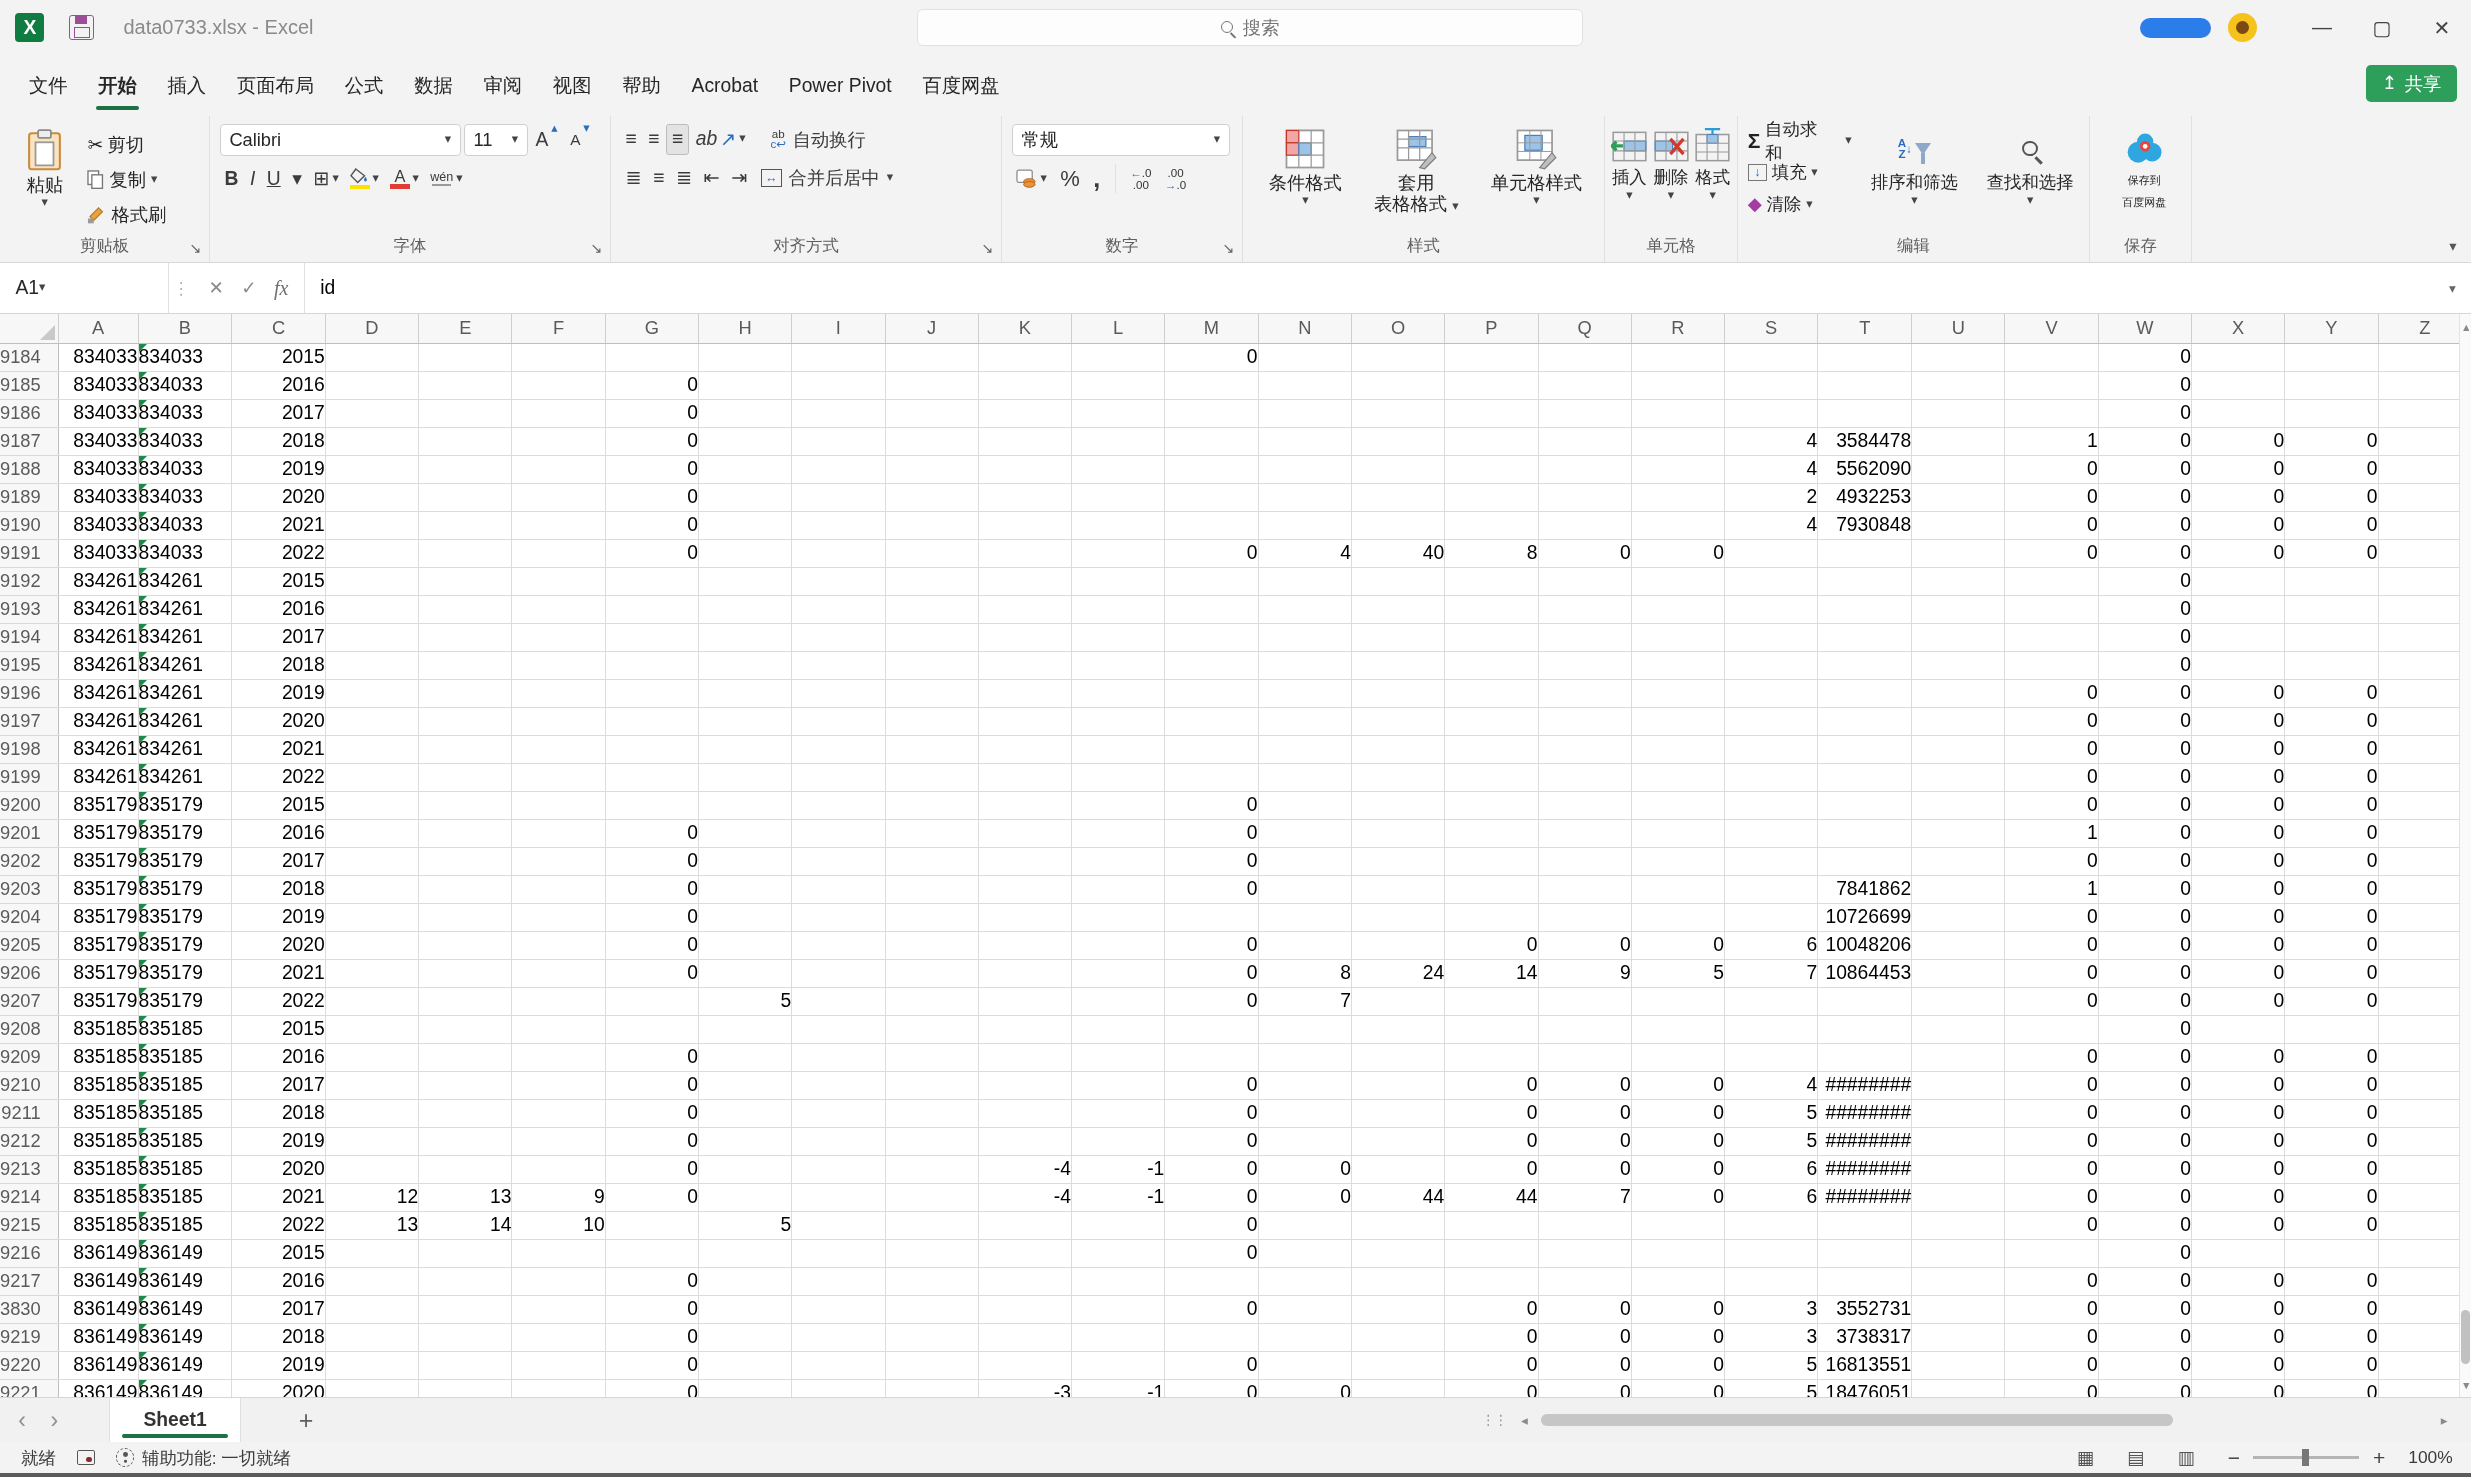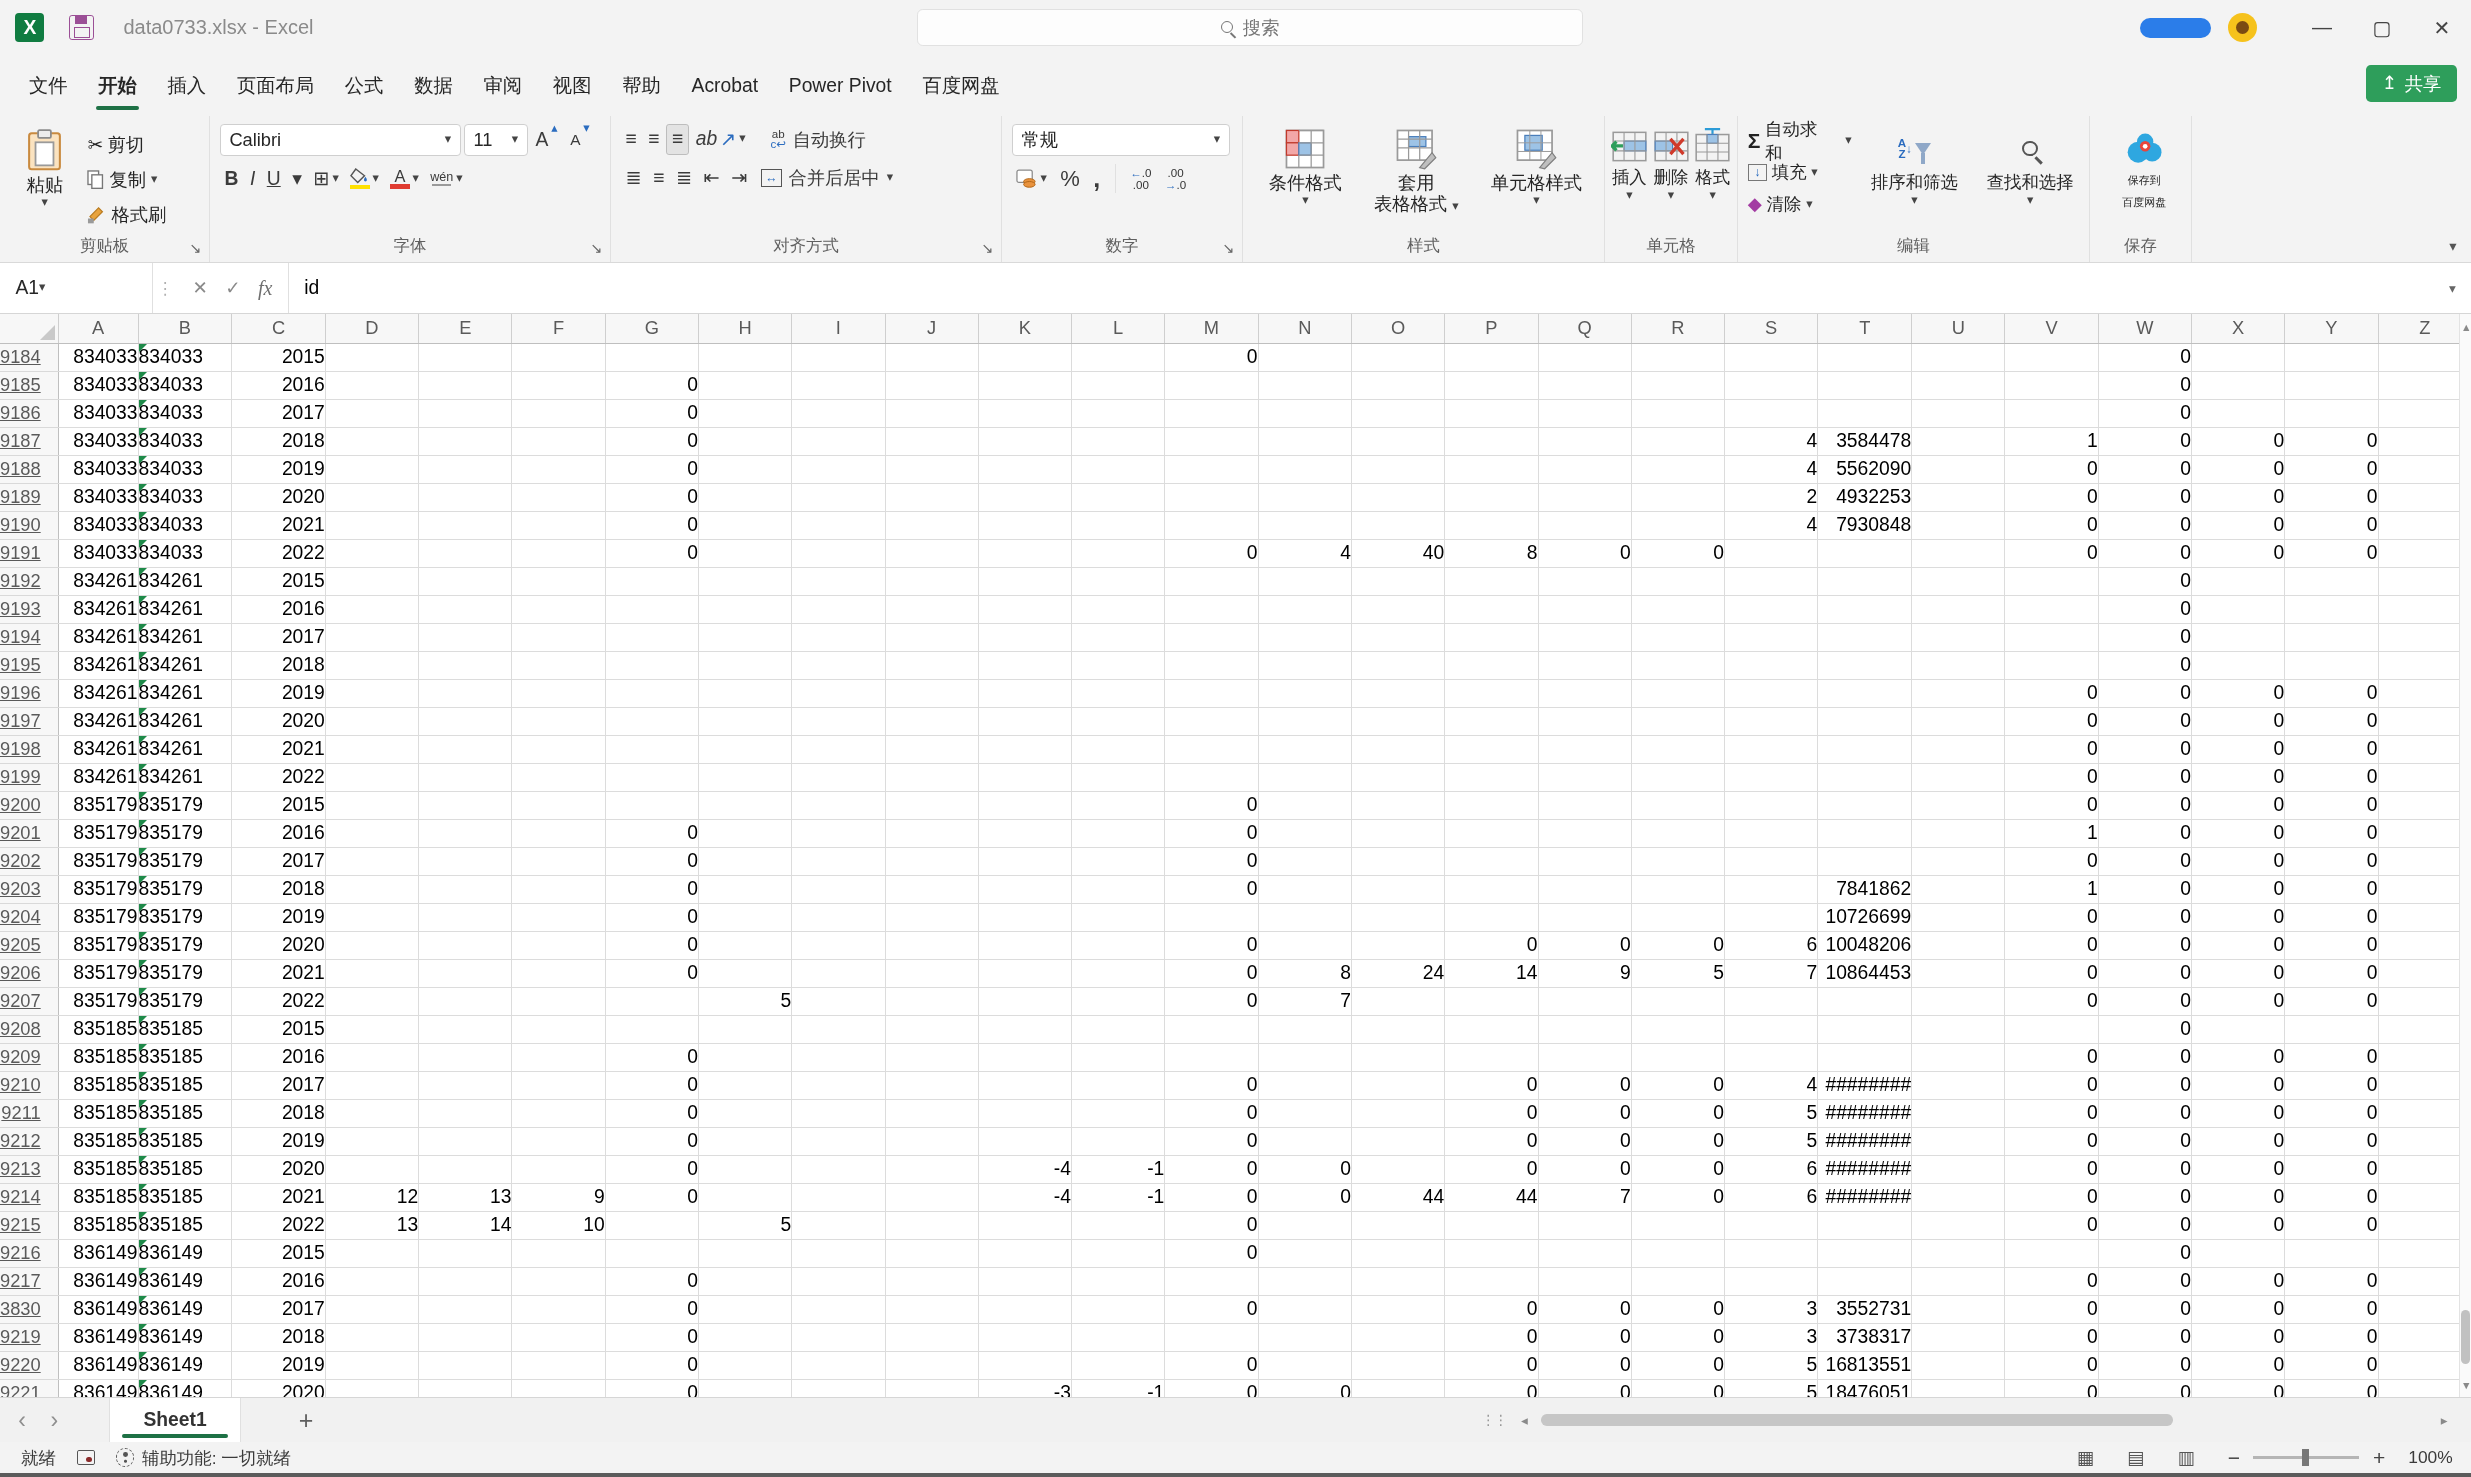--- a/index.html
+++ b/index.html
@@ -55,35 +55,35 @@
   .minirow { display:flex; align-items:center; gap:4.8px; height:30px; font-size:17.4px; }
   .sortico { display:inline-flex; align-items:center; }
   .az { font-size:11.6px; line-height:10.6px; color:#2b6cbf; font-weight:bold; text-align:center; }
   .funnel { width:0; height:0; border-left:8.7px solid transparent; border-right:8.7px solid transparent; border-top:12.6px solid #8fa8c8; position:relative; margin-left:2.9px; }
   .funnel::after { content:""; position:absolute; left:-1.9px; top:-1.9px; width:3.9px; height:11.6px; background:#8fa8c8; }
   .lens2 { width:15.4px; height:15.4px; border:2.4px solid #555; border-radius:50%; position:relative; display:inline-block; }
   .lens2::after { content:""; position:absolute; width:2.9px; height:8.7px; background:#555; left:12.6px; top:13.5px; transform:rotate(-45deg); }
 
   
   .formulabar { height:51px; background:#fff; border-bottom:1px solid #d6d6d6; display:flex; align-items:stretch; flex:none; position:relative; }
-  .namebox { width:153px; border-right:1px solid #e0e0e0; display:flex; align-items:center; padding:0 9.7px 0 15.4px; font-size:19.3px; }
+  .namebox { width:169px; border-right:1px solid #e0e0e0; display:flex; align-items:center; padding:0 9.7px 0 15.4px; font-size:19.3px; }
   .fbtns { display:flex; align-items:center; gap:17.4px; padding:0 15.4px; color:#8a8a8a; font-size:18.3px; border-right:1px solid #e0e0e0; }
   .fx { font-family:"Liberation Serif","DejaVu Serif",serif; font-style:italic; font-size:20px; color:#6f6f6f; }
   .fvalue { flex:1; display:flex; align-items:center; padding-left:15.4px; font-size:19.3px; color:#000; }
   .fexpand { width:39px; display:flex; align-items:center; justify-content:center; color:#666; font-size:13.5px; }
   .dots { color:#b0b0b0; font-size:16.4px; padding:0 3.9px; display:flex; align-items:center; }
 
   
   .gridarea { height:1083px; position:relative; background:#fff; overflow:hidden; flex:none; }
   table.sheet { border-collapse:collapse; table-layout:fixed; position:absolute; left:0; top:0; }
   table.sheet th, table.sheet td { padding:0; overflow:hidden; white-space:nowrap; }
   table.sheet thead th { height:29px; background:#f7f7f7; border-right:1px solid #cfcfcf; border-bottom:1px solid #bfbfbf; color:#5a5a5a; font-weight:normal; font-size:18.3px; text-align:center; }
   th.corner { position:relative; }
   th.corner::after { content:""; position:absolute; right:2.9px; bottom:2.9px; border-style:solid; border-width:0 0 15.4px 15.4px; border-color:transparent transparent #c9c9c9 transparent; }
-  table.sheet tbody th { height:28px; background:#f7f7f7; border-right:1px solid #bfbfbf; border-bottom:1px solid #d9d9d9; color:#5a5a5a; font-weight:normal; font-size:18.3px; text-align:right; padding-right:17px;text-decoration:underline; }
+  table.sheet tbody th { height:28px; background:#f7f7f7; border-right:1px solid #bfbfbf; border-bottom:1px solid #d9d9d9; color:#5a5a5a; font-weight:normal; font-size:18.3px; text-align:right; padding-right:17px; }
   table.sheet td { height:28px; border-right:1px solid #dcdcdc; border-bottom:1px solid #dcdcdc; font-size:19.3px; color:#000; position:relative; }
   td.c-num { text-align:right; padding-right:7.7px; }
   td.c-txt { text-align:left; padding-left:4.8px; }
   td.tri::before { content:""; position:absolute; left:0; top:0; border-top:8.7px solid #1e8a49; border-right:8.7px solid transparent; }
 
   
   .vscroll { position:absolute; top:0; right:0; width:13.5px; height:1083px; background:#fafafa; border-left:1px solid #e3e3e3; }
   .vscroll .arr { position:absolute; left:0; width:13.5px; height:25px; display:flex; align-items:center; justify-content:center; font-size:10.6px; color:#8a8a8a; }
   .vthumb { position:absolute; left:1.9px; width:8.7px; height:54px; top:996px; background:#c1c1c1; border-radius:4.8px; }
 

